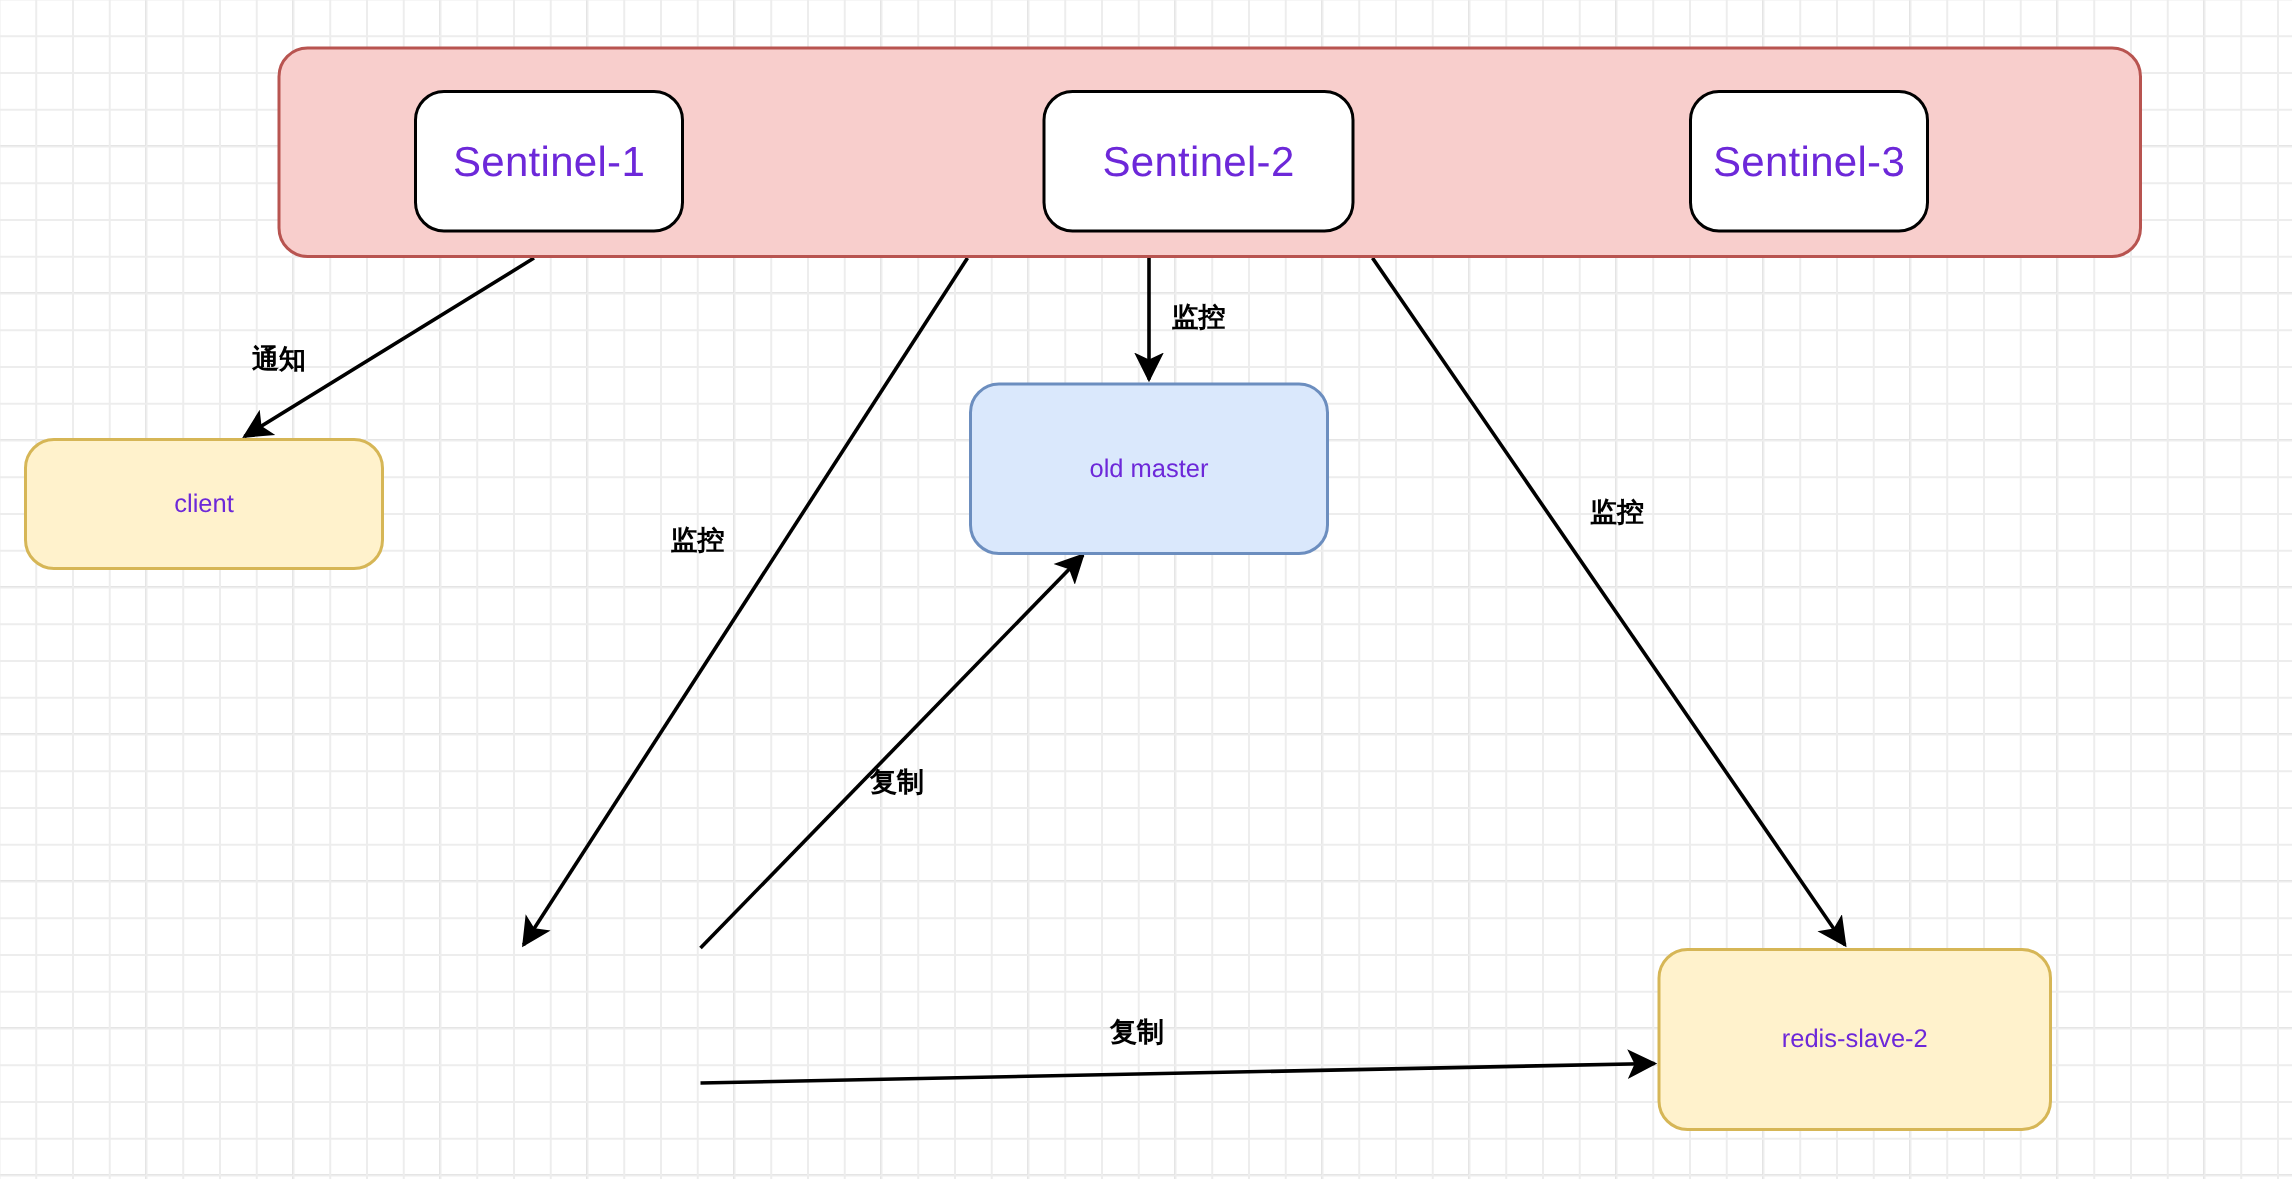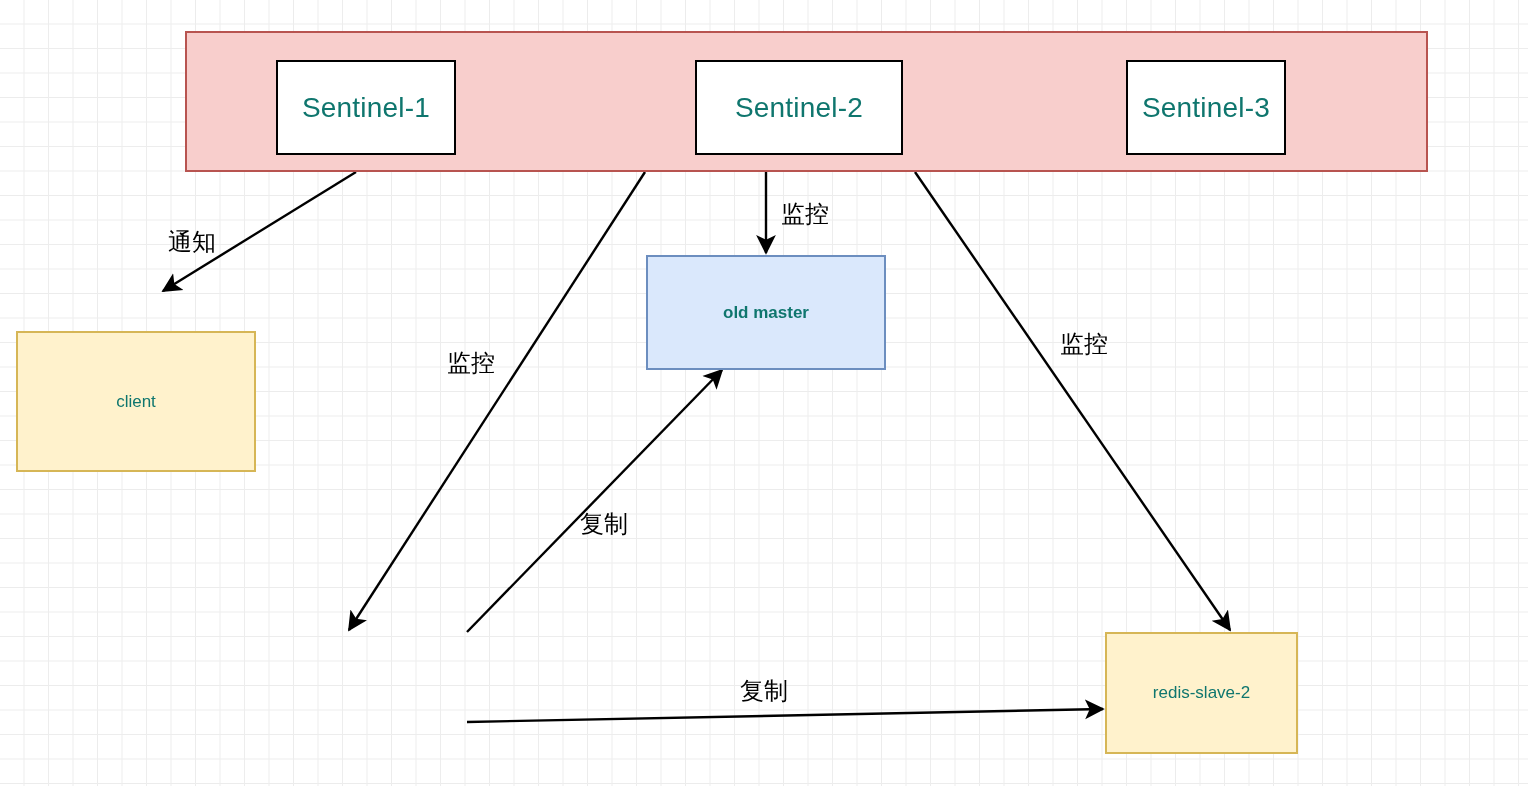--- a/index.html
+++ b/index.html
@@ -39,51 +39,52 @@
     height: 786px;
     pointer-events: none;
   }
   .node {
     position: absolute;
     box-sizing: border-box;
     display: flex;
     align-items: center;
     justify-content: center;
     text-align: center;
-    color: #0f766e;
+    color: #6d28d9;
+    border-radius: 20px;
   }
   .group-box {
     background: #f8cecc;
     border: 2px solid #b85450;
   }
   .sentinel-box {
     background: #ffffff;
     border: 2px solid #000000;
     font-size: 28px;
     line-height: 1.25;
     letter-spacing: 0.2px;
   }
   .blue-box {
     background: #dae8fc;
     border: 2px solid #6c8ebf;
     font-size: 17px;
-    font-weight: bold;
   }
   .yellow-box {
     background: #fff2cc;
     border: 2px solid #d6b656;
     font-size: 17px;
   }
   .edge-label {
     position: absolute;
-    font-size: 24px;
+    font-size: 18px;
     color: #000000;
     white-space: nowrap;
     background: transparent;
     line-height: 1;
+    font-weight: bold;
   }
 </style>
 </head>
 <body>
 
 <div id="canvas">
 
   <svg id="edges" viewBox="0 0 1528 786" xmlns="http://www.w3.org/2000/svg">
     <defs>
       <marker id="arrow" viewBox="0 0 12 12" refX="10" refY="6" markerWidth="9" markerHeight="9" orient="auto-start-reverse">
@@ -106,26 +107,26 @@
 
   <div class="node group-box" style="left:185px; top:31px; width:1243px; height:141px;">
   </div>
 
   <div class="node sentinel-box" style="left:276px; top:60px; width:180px; height:95px;">Sentinel-1</div>
 
   <div class="node sentinel-box" style="left:695px; top:60px; width:208px; height:95px;">Sentinel-2</div>
 
   <div class="node sentinel-box" style="left:1126px; top:60px; width:160px; height:95px;">Sentinel-3</div>
 
-  <div class="node yellow-box" style="left:16px; top:292px; width:240px; height:141px;margin-top:39px;">client</div>
+  <div class="node yellow-box" style="left:16px; top:292px; width:240px; height:88px;">client</div>
 
   <div class="node blue-box" style="left:646px; top:255px; width:240px; height:115px;">old master</div>
 
 
-  <div class="node yellow-box" style="left:1105px; top:632px; width:193px; height:122px;">redis-slave-2</div>
+  <div class="node yellow-box" style="left:1105px; top:632px; width:263px; height:122px;">redis-slave-2</div>
 
   <div class="edge-label" style="left:168px; top:230px;">通知</div>
 
   <div class="edge-label" style="left:447px; top:351px;">监控</div>
 
   <div class="edge-label" style="left:781px; top:202px;">监控</div>
 
   <div class="edge-label" style="left:1060px; top:332px;">监控</div>
 
   <div class="edge-label" style="left:580px; top:512px;">复制</div>

